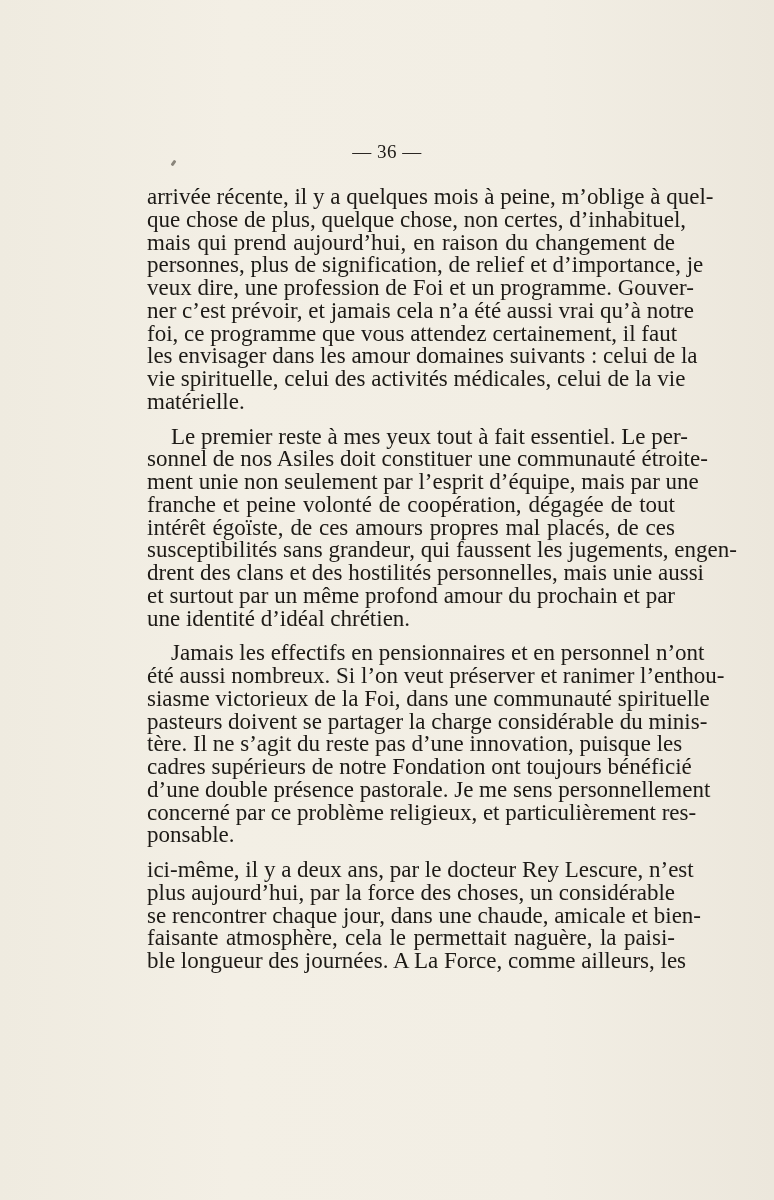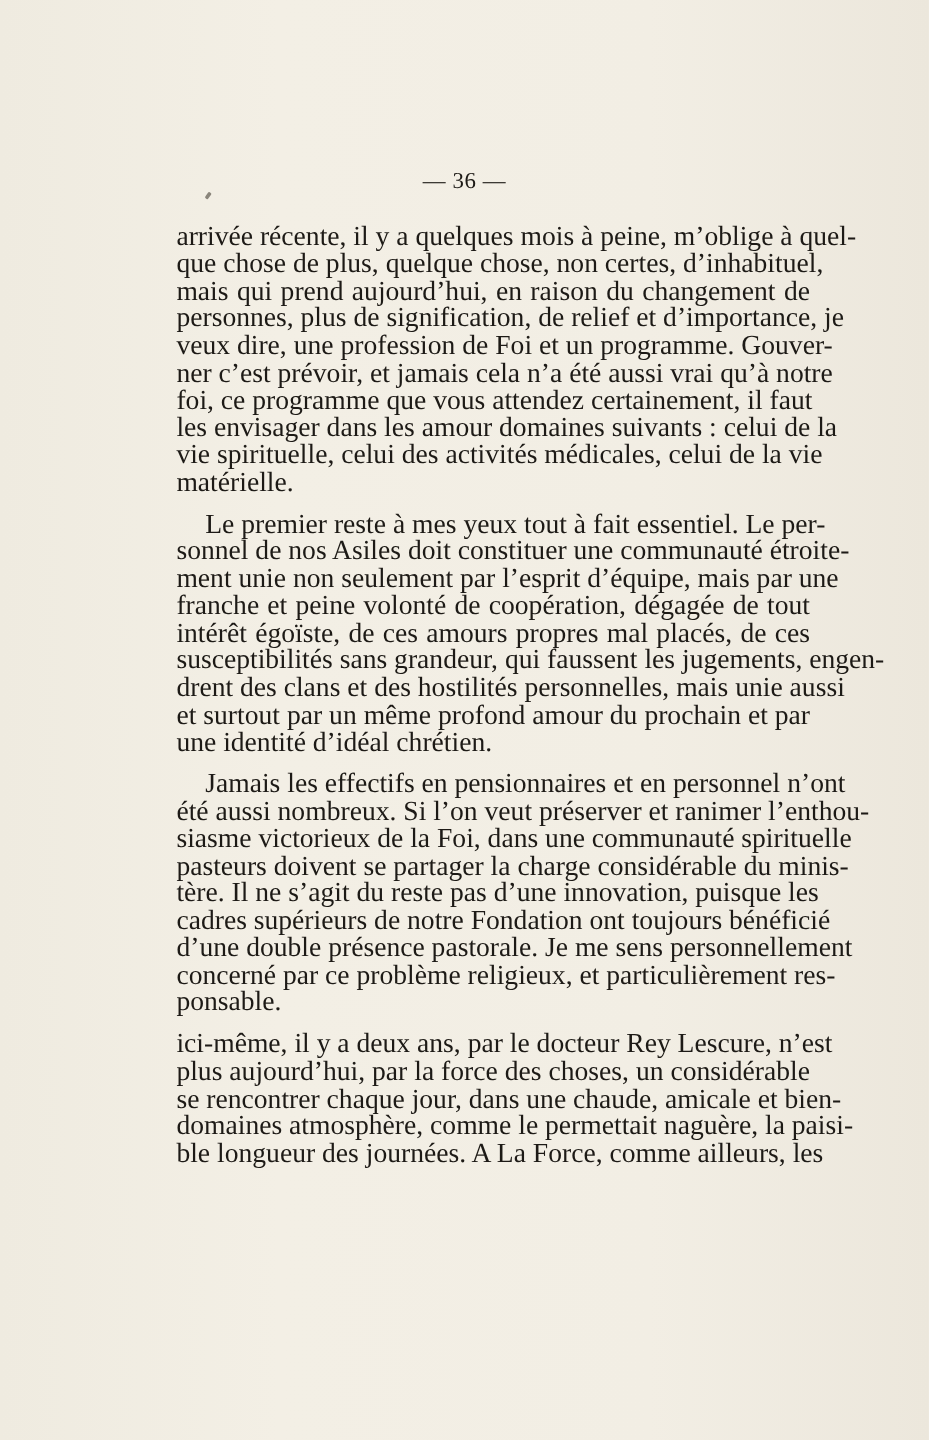--- a/index.html
+++ b/index.html
@@ -111,17 +111,17 @@
       <span class="line">cadres supérieurs de notre Fondation ont toujours bénéficié</span>
       <span class="line">d’une double présence pastorale. Je me sens personnellement</span>
       <span class="line">concerné par ce problème religieux, et particulièrement res-</span>
       <span class="line last">ponsable.</span>
     </p>
 
     <p class="para indent">
       <span class="line">ici-même, il y a deux ans, par le docteur Rey Lescure, n’est</span>
       <span class="line">plus aujourd’hui, par la force des choses, un considérable</span>
       <span class="line">se rencontrer chaque jour, dans une chaude, amicale et bien-</span>
-      <span class="line">domaines atmosphère, comme le permettait naguère, la paisi-</span>
+      <span class="line">faisante atmosphère, cela le permettait naguère, la paisi-</span>
       <span class="line">ble longueur des journées. A La Force, comme ailleurs, les</span>
     </p>
   </div>
 </div>
 
 </body></html>

